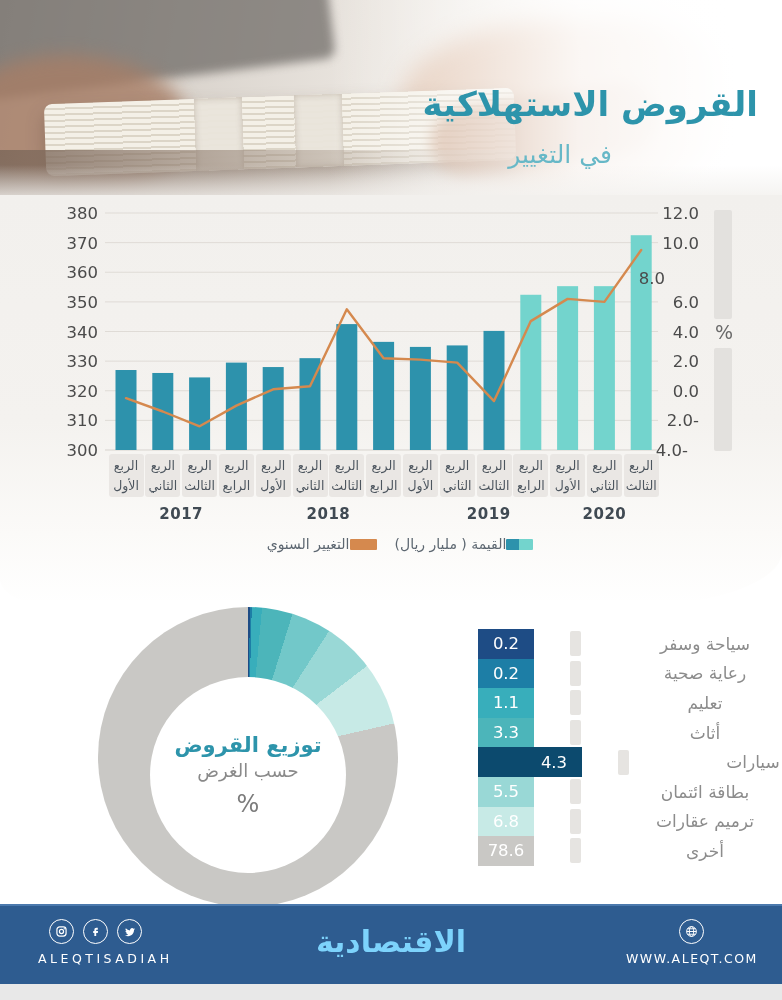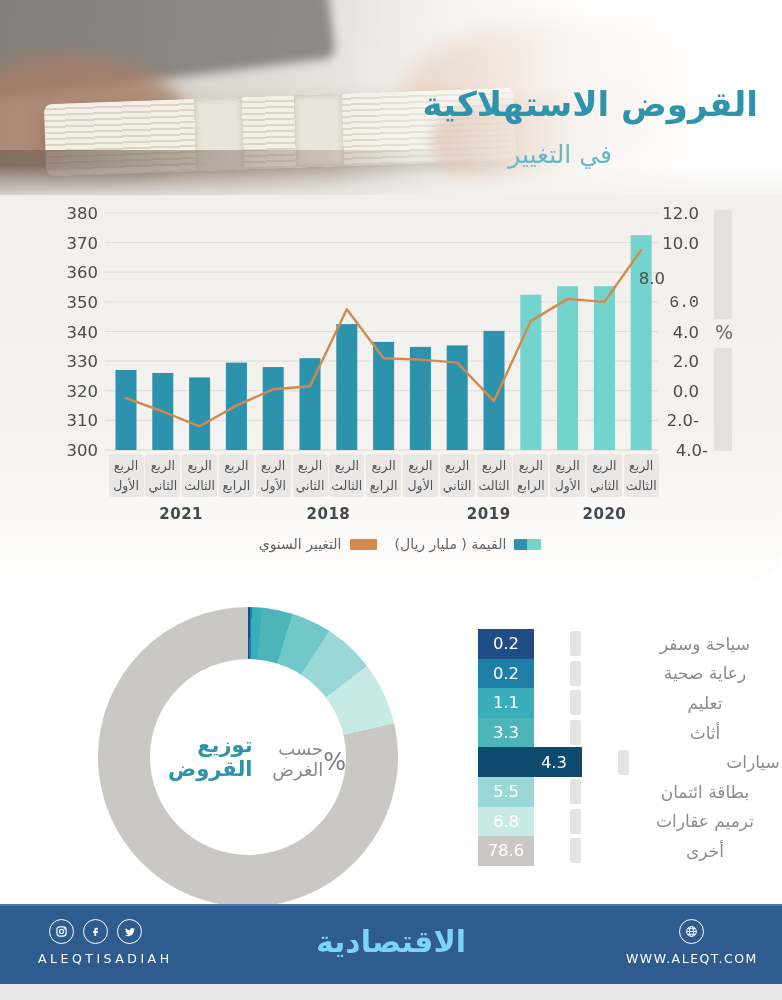--- a/index.html
+++ b/index.html
@@ -45,28 +45,28 @@
   .pct-seg{position:absolute;left:714px;width:18px;background:#e3e1de;border-radius:2px;}
   .pct-label{position:absolute;left:711px;top:321px;width:26px;text-align:center;
          font-size:19px;color:#696969;}
   .xchip{position:absolute;top:454px;width:35px;height:43px;background:#eae7e4;border-radius:3px;
          display:flex;flex-direction:column;align-items:center;justify-content:center;
          font-size:12.5px;line-height:1.55;color:#4d565f;direction:rtl;}
   .year{position:absolute;top:505px;width:70px;text-align:center;font-size:15px;font-weight:bold;
          color:#404a53;letter-spacing:.5px;}
   .legend{position:absolute;left:140px;top:536px;width:520px;display:flex;direction:rtl;
          justify-content:center;align-items:center;gap:18px;}
-  .legend-item{display:flex;align-items:center;gap:8px;font-size:14px;color:#5c6670;direction:rtl;}
+  .legend-item{display:flex;align-items:center;font-size:14px;color:#5c6670;direction:rtl;}
   .swatch{width:27px;height:11px;border-radius:1px;}
 
   
   .donut-section{position:absolute;left:0;top:600px;width:782px;height:322px;background:#ffffff;}
   .donut{position:absolute;left:98px;top:7px;width:300px;height:300px;border-radius:50%;}
-  .donut-hole{position:absolute;left:52px;top:52px;width:196px;height:196px;border-radius:50%;
-         background:#ffffff;display:flex;align-items:center;justify-content:center;}
+  .donut-hole{position:absolute;left:52px;top:70px;width:196px;height:196px;border-radius:50%;
+         background:#ffffff;display:flex;flex-direction:column;align-items:center;justify-content:center;}
   .donut-title{font-size:21px;font-weight:bold;color:#2d94ab;direction:rtl;}
   .donut-subtitle{font-size:18px;color:#8a8a8a;direction:rtl;margin-top:3px;}
   .donut-unit{font-size:24px;color:#7c7c7c;margin-top:9px;}
   .donut-legend{position:absolute;left:478px;top:29px;display:flex;flex-direction:column;}
   .dl-row{display:flex;align-items:center;height:29.6px;gap:32px;}
   .dl-chip{width:56px;height:29.6px;display:flex;align-items:center;justify-content:center;
          color:#ffffff;font-size:16.5px;}
   .dl-conn{width:11px;height:25px;background:#e6e4e1;margin-left:4px;border-radius:2px;}
   .dl-label{width:172px;margin-left:6px;text-align:center;direction:rtl;font-size:17px;color:#8c8c8c;}
 
@@ -152,43 +152,43 @@
       <div class="yl" style="left: 60px; top: 263.25px;">360</div>
       <div class="yl" style="left: 60px; top: 292.875px;">350</div>
       <div class="yl" style="left: 60px; top: 322.5px;">340</div>
       <div class="yl" style="left: 60px; top: 352.125px;">330</div>
       <div class="yl" style="left: 60px; top: 381.75px;">320</div>
       <div class="yl" style="left: 60px; top: 411.375px;">310</div>
       <div class="yl" style="left: 60px; top: 441px;">300</div>
       <div class="yr" style="left: 661px; top: 204px;">12.0</div>
       <div class="yr" style="left: 661px; top: 233.625px;">10.0</div>
       <div class="yr" style="left: 627px; top: 263.25px; margin-top: 6px;">8.0</div>
-      <div class="yr" style="left: 661px; top: 292.875px; font-family: Liberation Mono, monospace;">6.0</div>
+      <div class="yr" style="left: 661px; top: 292.875px;">6.0</div>
       <div class="yr" style="left: 661px; top: 322.5px;">4.0</div>
       <div class="yr" style="left: 661px; top: 352.125px;">2.0</div>
       <div class="yr" style="left: 661px; top: 381.75px;">0.0</div>
       <div class="yr" style="left: 661px; top: 411.375px;">2.0-</div>
-      <div class="yr" style="left: 670px; top: 441px; text-align: right;">4.0-</div>
+      <div class="yr" style="left: 650px; top: 441px; text-align: right;">4.0-</div>
       <div class="xchip" style="left: 108.5px;">
         <span>الربع</span>
         <span>الأول</span>
       </div>
       <div class="xchip" style="left: 145.3px;">
         <span>الربع</span>
         <span>الثاني</span>
       </div>
       <div class="xchip" style="left: 182.1px;">
         <span>الربع</span>
         <span>الثالث</span>
       </div>
       <div class="xchip" style="left: 218.9px;">
         <span>الربع</span>
         <span>الرابع</span>
       </div>
-      <div class="year" style="left: 146.2px;">2021</div>
+      <div class="year" style="left: 146.2px;">2017</div>
       <div class="xchip" style="left: 255.7px;">
         <span>الربع</span>
         <span>الأول</span>
       </div>
       <div class="xchip" style="left: 292.5px;">
         <span>الربع</span>
         <span>الثاني</span>
       </div>
       <div class="xchip" style="left: 329.3px;">
         <span>الربع</span>

